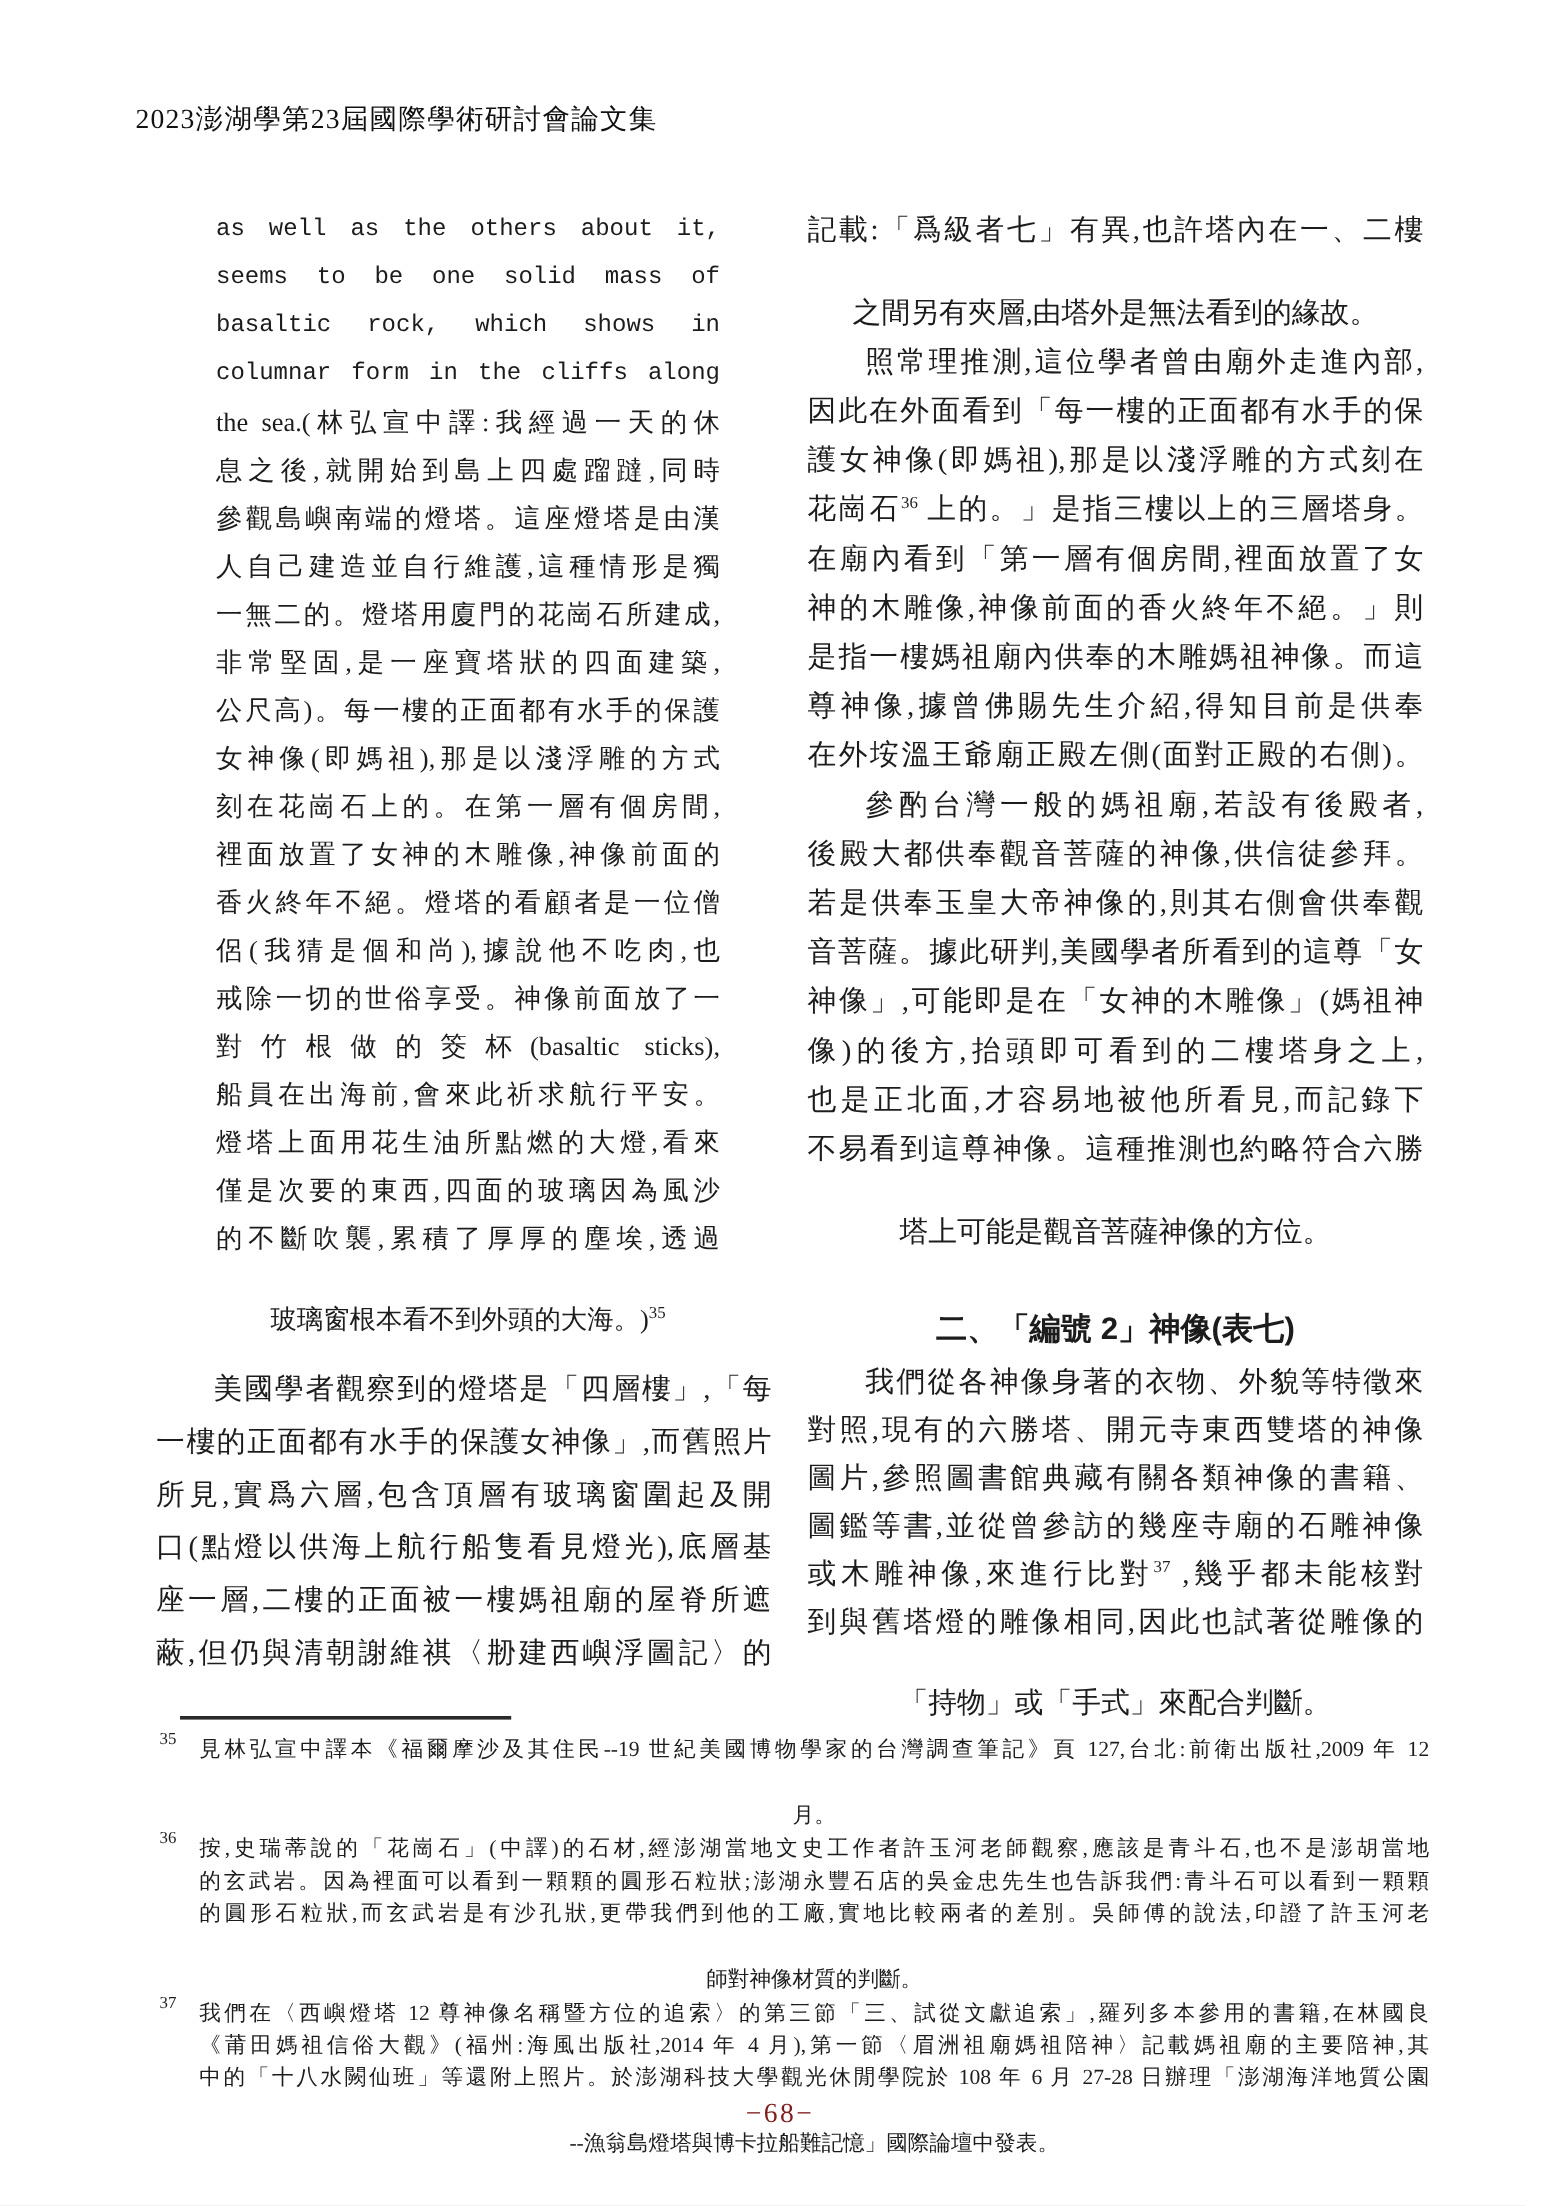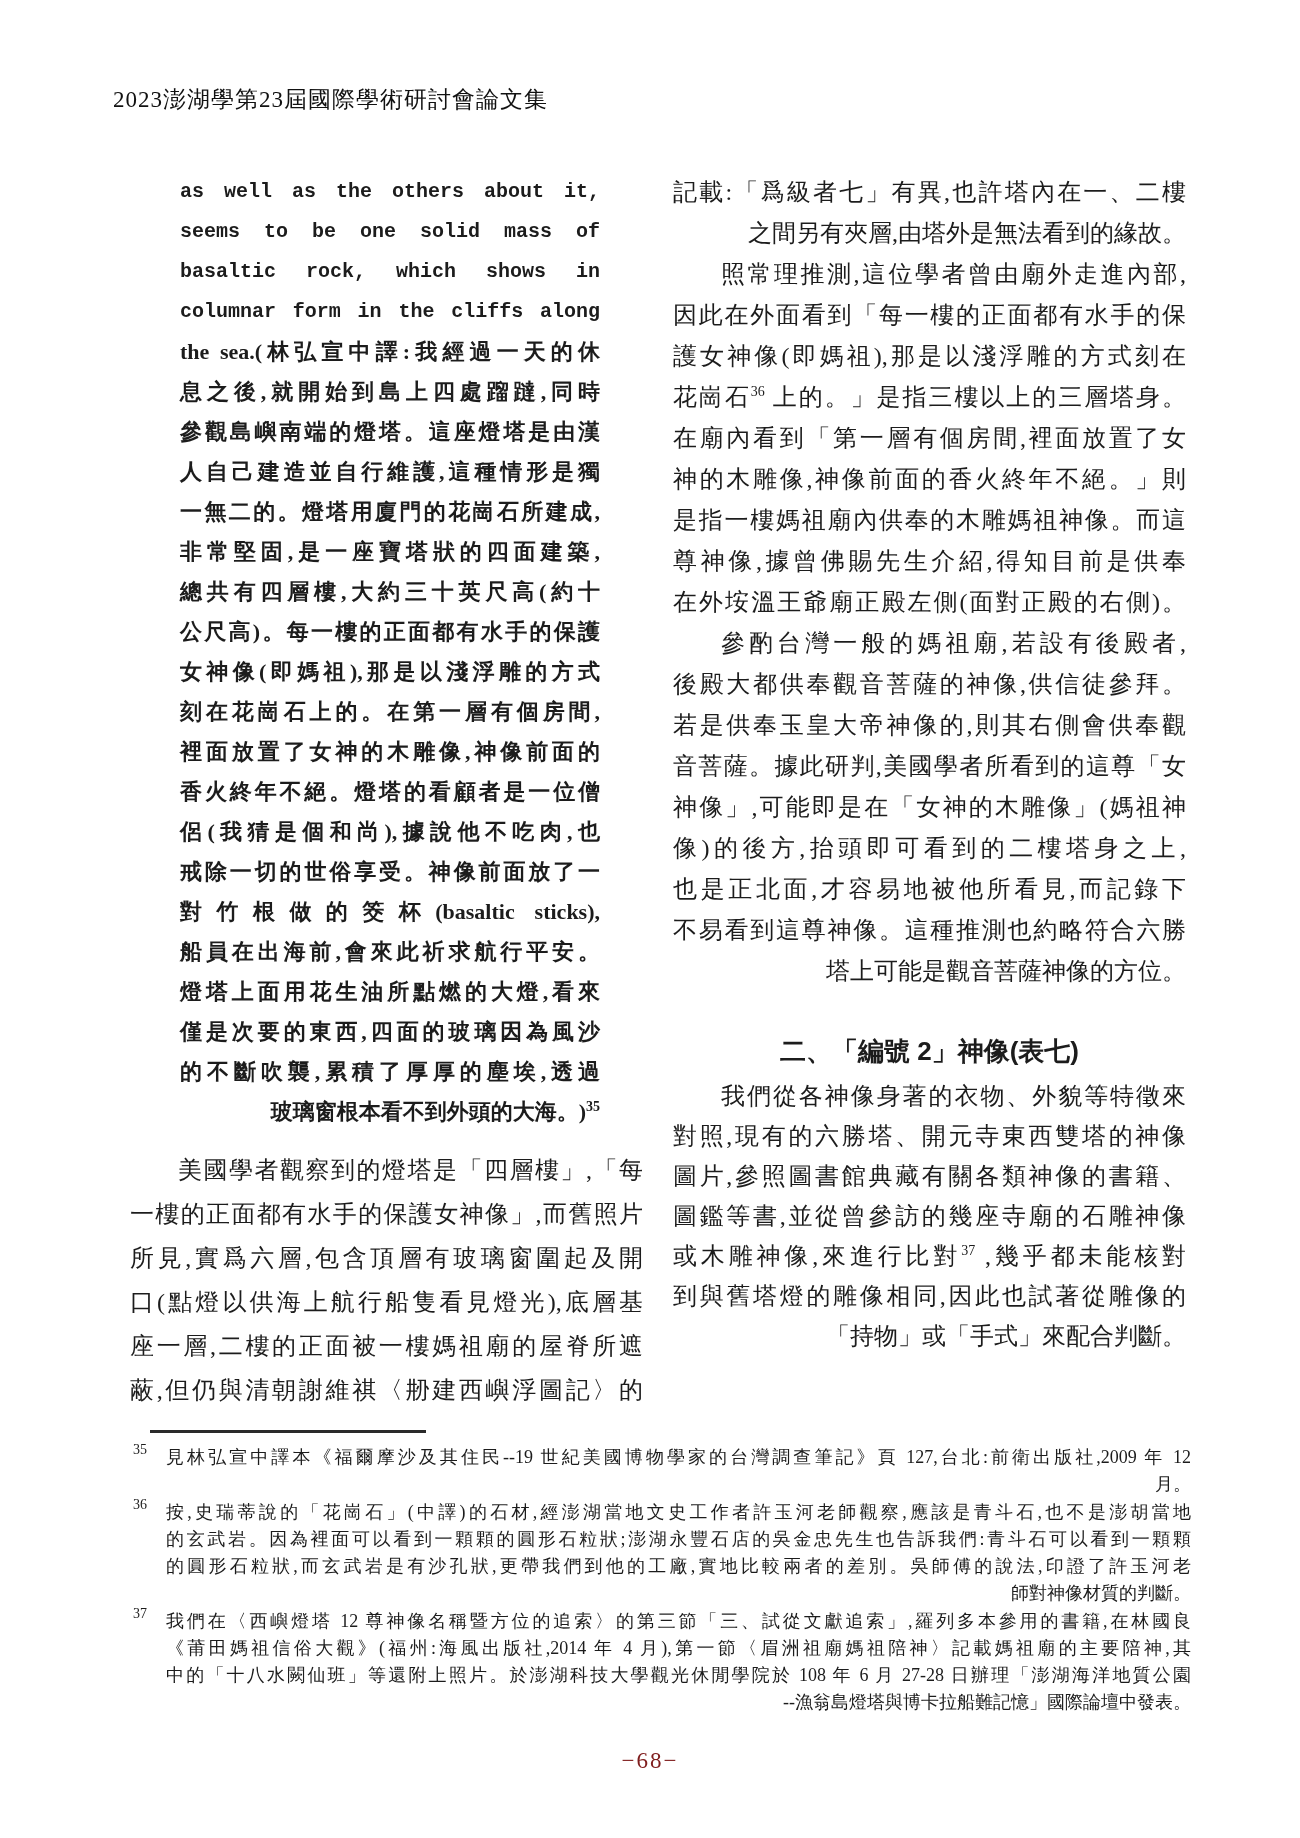--- a/index.html
+++ b/index.html
@@ -22,25 +22,25 @@
   .col-left{left:130px;}
   .col-right{left:673px;}
 
   .line{
     font-size:24px;
     height:41px;line-height:41px;
     white-space:nowrap;
     overflow:visible;
   }
   .j{ text-align:justify; text-align-last:justify; text-justify:inter-character; white-space:normal; }
-  .s{ text-align:right; }
+  .s{ text-align:center;margin-top:28px; }
   .ind{ text-indent:2em; }
 
   .quote{margin-left:50px;width:420px;}
-  .quote .line{font-size:22px;height:40px;line-height:40px;font-weight:bold;}
+  .quote .line{font-size:22px;height:40px;line-height:40px;}
   .quote .en{
     font-family:"Liberation Mono", monospace;
     font-size:20px;
   }
   .para{margin-top:16px;}
   .para .line{height:44px;line-height:44px;}
 
   .section-heading{
     margin-top:34px;
     font-family:"Liberation Sans", sans-serif;
@@ -90,21 +90,20 @@
       <div class="line en j">as well as the others about it,</div>
       <div class="line en j">seems to be one solid mass of</div>
       <div class="line en j">basaltic rock, which shows in</div>
       <div class="line en j">columnar form in the cliffs along</div>
       <div class="line j">the sea.(林弘宣中譯:我經過一天的休</div>
       <div class="line j">息之後,就開始到島上四處蹓躂,同時</div>
       <div class="line j">參觀島嶼南端的燈塔。這座燈塔是由漢</div>
       <div class="line j">人自己建造並自行維護,這種情形是獨</div>
       <div class="line j">一無二的。燈塔用廈門的花崗石所建成,</div>
       <div class="line j">非常堅固,是一座寶塔狀的四面建築,</div>
-      <div class="line j">總共有四層樓,大約三十英尺高(約十</div>
       <div class="line j">公尺高)。每一樓的正面都有水手的保護</div>
       <div class="line j">女神像(即媽祖),那是以淺浮雕的方式</div>
       <div class="line j">刻在花崗石上的。在第一層有個房間,</div>
       <div class="line j">裡面放置了女神的木雕像,神像前面的</div>
       <div class="line j">香火終年不絕。燈塔的看顧者是一位僧</div>
       <div class="line j">侶(我猜是個和尚),據說他不吃肉,也</div>
       <div class="line j">戒除一切的世俗享受。神像前面放了一</div>
       <div class="line j">對竹根做的筊杯(basaltic sticks),</div>
       <div class="line j">船員在出海前,會來此祈求航行平安。</div>
       <div class="line j">燈塔上面用花生油所點燃的大燈,看來</div>

